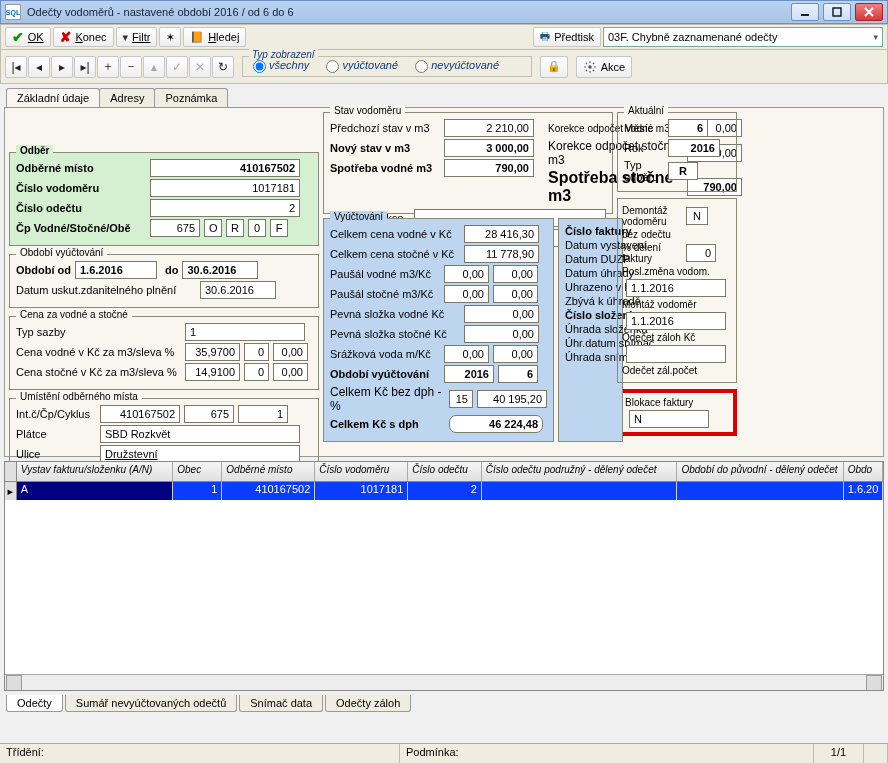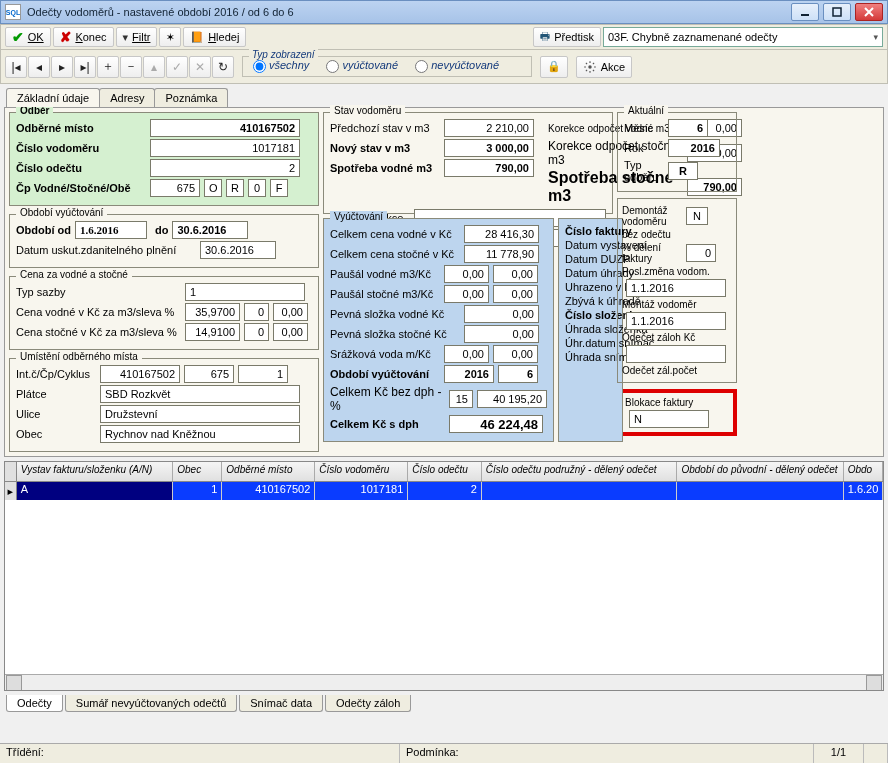--- a/index.html
+++ b/index.html
@@ -37,21 +37,21 @@
 
   
   .tabs { display:flex; margin-top:4px; padding-left:6px; }
   .tab { padding:3px 10px; border:1px solid #999; border-bottom:none; background:#efede0; margin-right:-1px; border-top-left-radius:3px; border-top-right-radius:3px; cursor:pointer;text-align:center; }
   .tab.active { background:#f8f6ee; position:relative; z-index:2; }
   .tabpage { border:1px solid #999; background:#f8f6ee; margin:0 4px; padding:4px; height:350px; position:relative; }
 
   
   .fs { border:1px solid #8a8a7a; padding:4px 6px 6px; position:relative; margin-bottom:4px; }
   .fs .lg { position:absolute; top:-8px; left:6px; background:#f8f6ee; padding:0 4px; font-size:10px; }
-  .fs.green { background:#d5f0d0; }
+  .fs.green { background:#d5f0d0;margin-top:40px; }
   .fs.green .lg { background:#d5f0d0; color:#000; font-weight:bold;}
   .fs.blue { background:#bdd5ee; }
   .fs.blue .lg { background:#bdd5ee; }
 
   .row { display:flex; align-items:center; margin:2px 0; }
   .lbl { flex:0 0 auto; }
   .val { border:1px solid #7a7a6a; background:#fff; height:18px; padding:0 4px; text-align:right; margin-left:4px; }
   .val.left { text-align:left; }
   .bold { font-weight:bold; }
 
@@ -211,21 +211,21 @@
           <input class="val" style="width: 18px; text-align: center;" value="R">
           <input class="val" style="width: 18px; text-align: center;" value="0">
           <input class="val" style="width: 18px; text-align: center;" value="F">
         </div>
       </div>
 
       <div class="fs">
         <span class="lg">Období vyúčtování</span>
         <div class="row">
           <span class="lbl bold">Období od</span>
-          <input class="val bold left" style="width: 72px; font-family: Liberation Serif, serif;" value="1.6.2016">
+          <input class="val bold left" style="width: 82px;" value="1.6.2016">
           <span class="lbl bold" style="margin-left:8px">do</span>
           <input class="val bold left" style="width: 76px;" value="30.6.2016">
         </div>
         <div class="row">
             <span class="lbl" style="width:180px">Datum uskut.zdanitelného plnění</span>
             <input class="val left" style="width: 76px;" value="30.6.2016">
           </div>
       </div>
 
       <div class="fs">
@@ -255,21 +255,21 @@
           <input class="val" style="width: 80px;" value="410167502">
           <input class="val" style="width: 50px;" value="675">
           <input class="val" style="width: 50px;" value="1">
         </div>
         <div class="row">
             <span class="lbl" style="width:80px">Plátce</span>
             <input class="val left" style="width: 200px;" value="SBD Rozkvět">
           </div>
         <div class="row">
             <span class="lbl" style="width:80px">Ulice</span>
-            <input class="val left" style="width: 200px;" value="Družstevní">
+            <input class="val left" style="width: 200px; text-decoration: underline;" value="Družstevní">
           </div>
         <div class="row">
             <span class="lbl" style="width:80px">Obec</span>
             <input class="val left" style="width: 200px;" value="Rychnov nad Kněžnou">
           </div>
       </div>
     </div>
 
     <div class="col-mid">
       <div class="fs" style="height:102px">
@@ -353,21 +353,21 @@
               <input class="val bold" style="width: 50px;" value="2016">
               <input class="val bold" style="width: 40px;" value="6">
             </div>
         <div class="row">
               <span class="lbl" style="width:115px;font-size:12px">Celkem Kč bez dph  - %</span>
               <input class="val" style="width: 24px;" value="15">
               <input class="val" style="width: 70px;" value="40 195,20">
             </div>
         <div class="row">
               <span class="lbl bold" style="width:115px">Celkem Kč s dph</span>
-              <input class="val bold" style="width: 94px; font-size: 13px;" value="46 224,48">
+              <input class="val bold" style="width: 94px; font-size: 11px; border-radius: 7px;" value="46 224,48">
             </div>
       </div>
 
       <div class="fs blue col-invoice">
         <div class="row">
               <span class="lbl bold">Číslo faktury</span>
             </div>
         <div class="row">
               <span class="lbl">Datum vystavení</span>
             </div>

